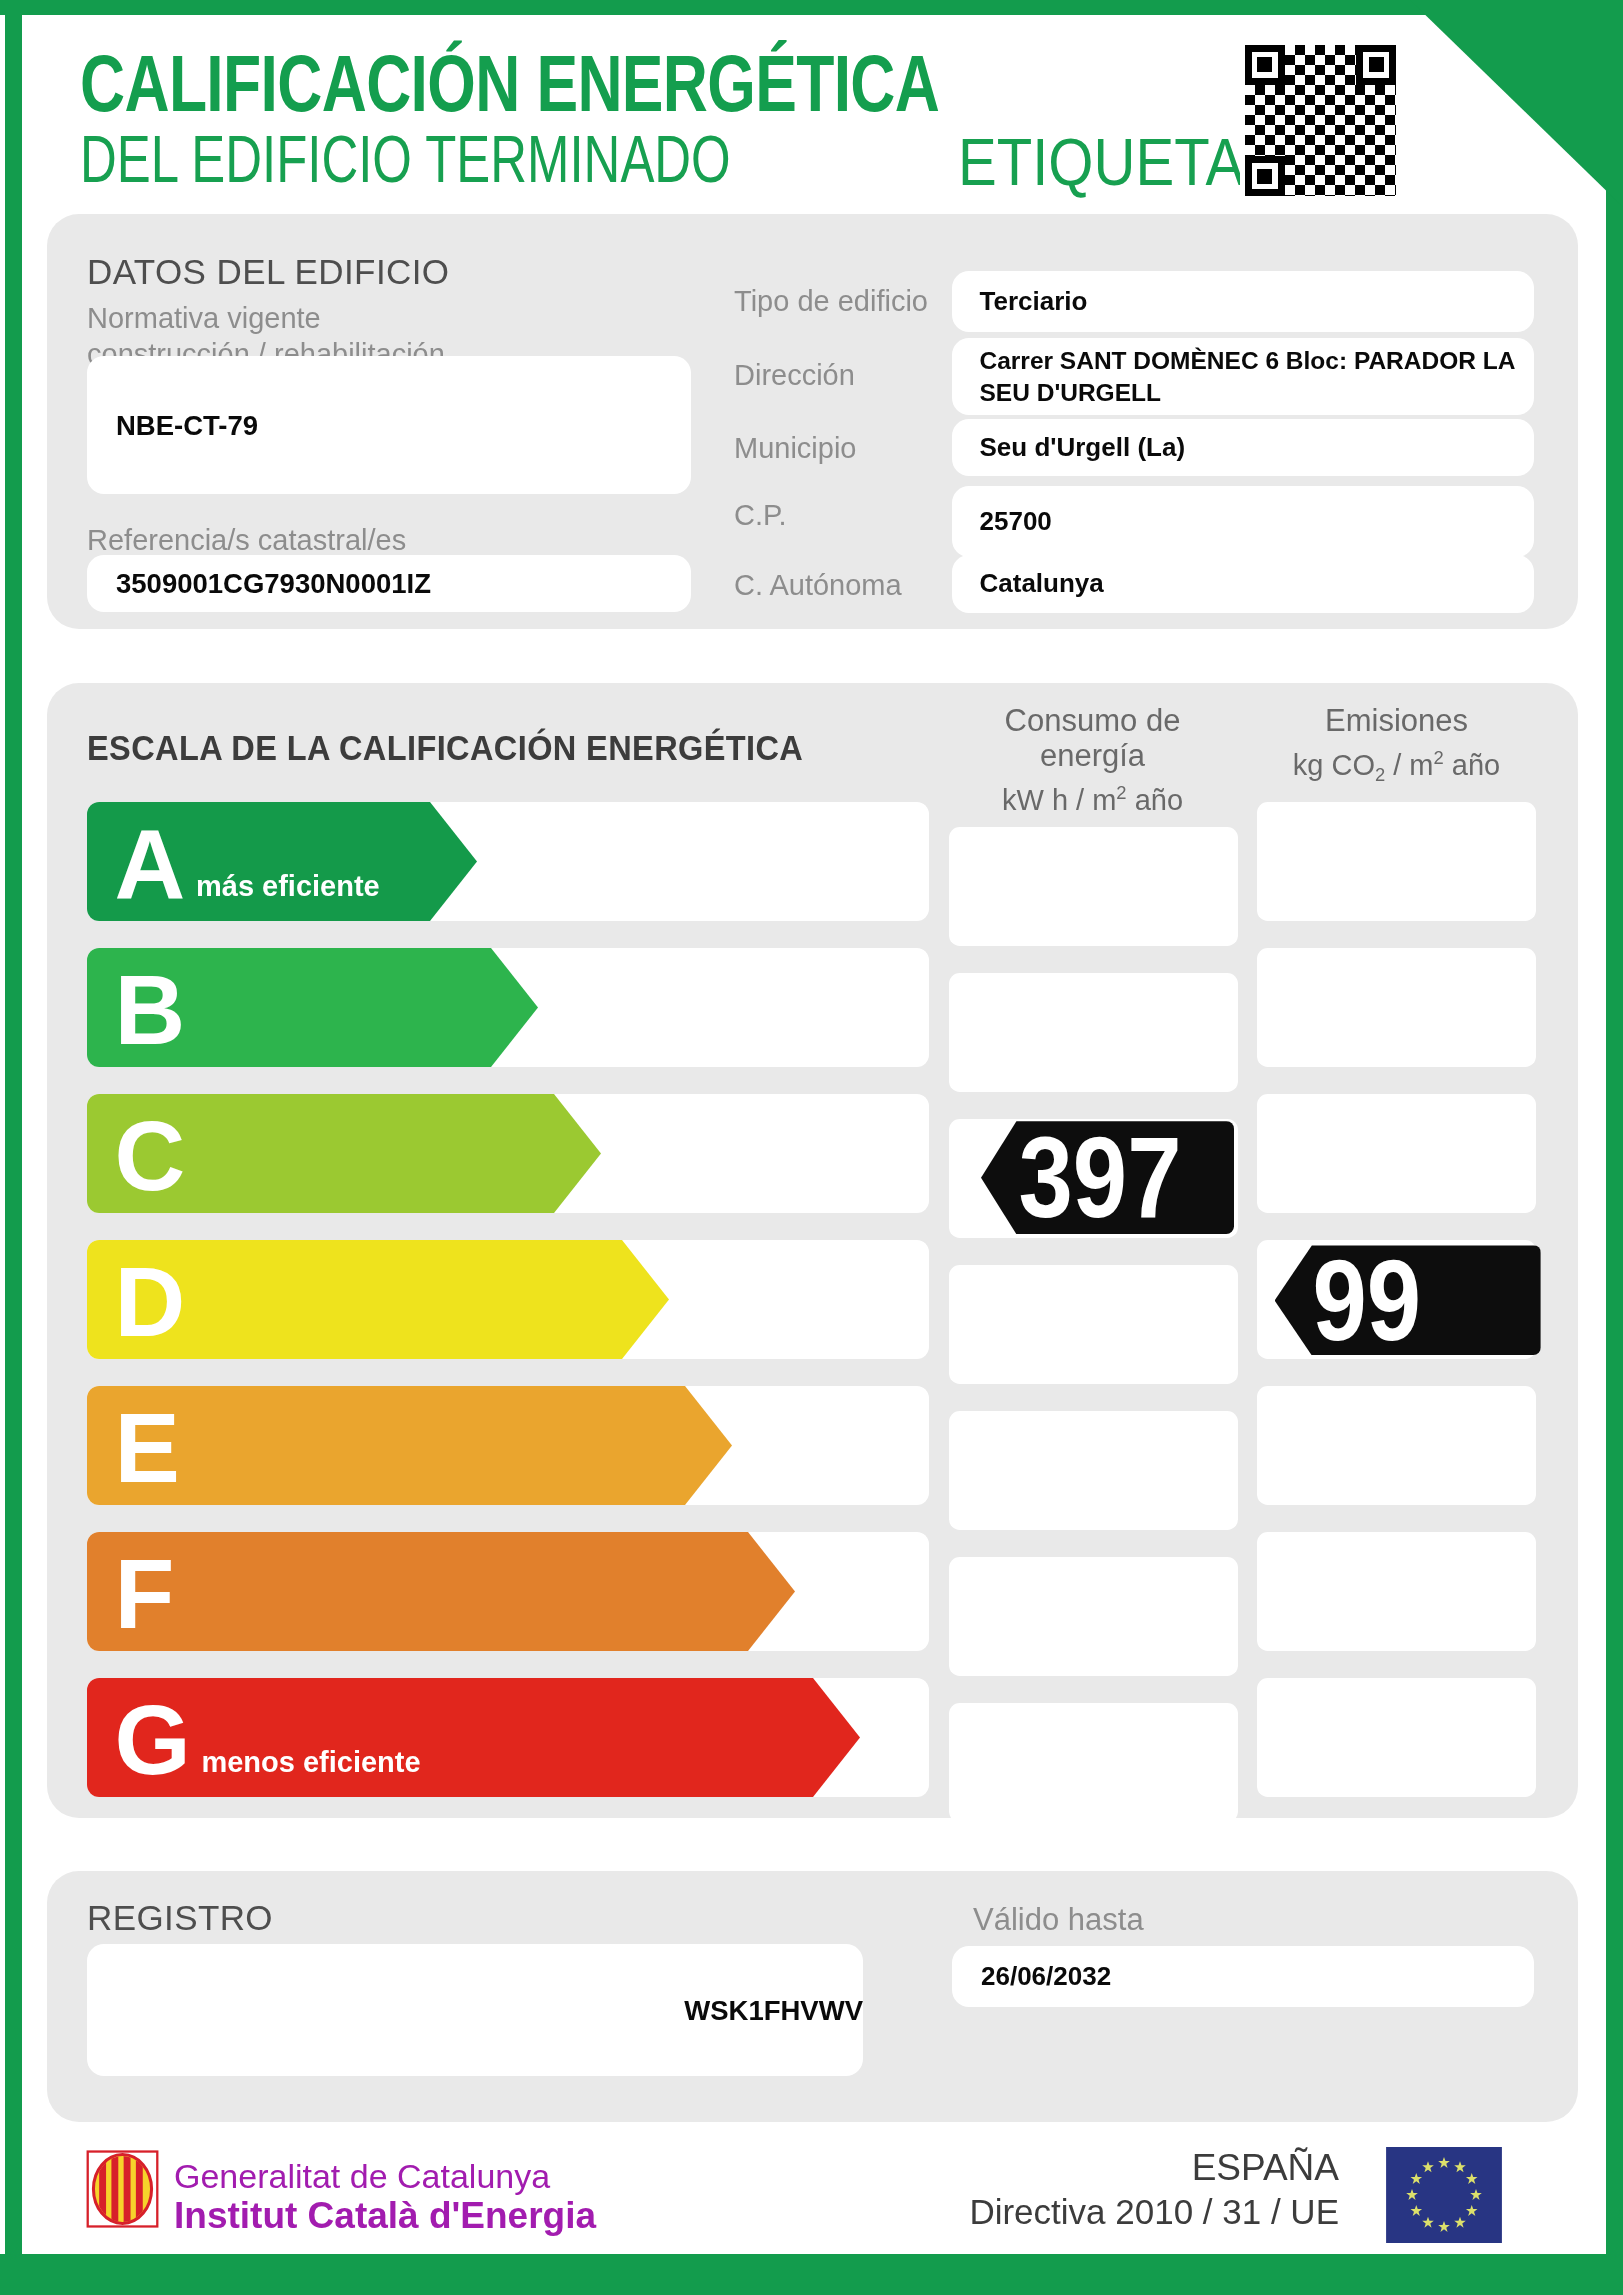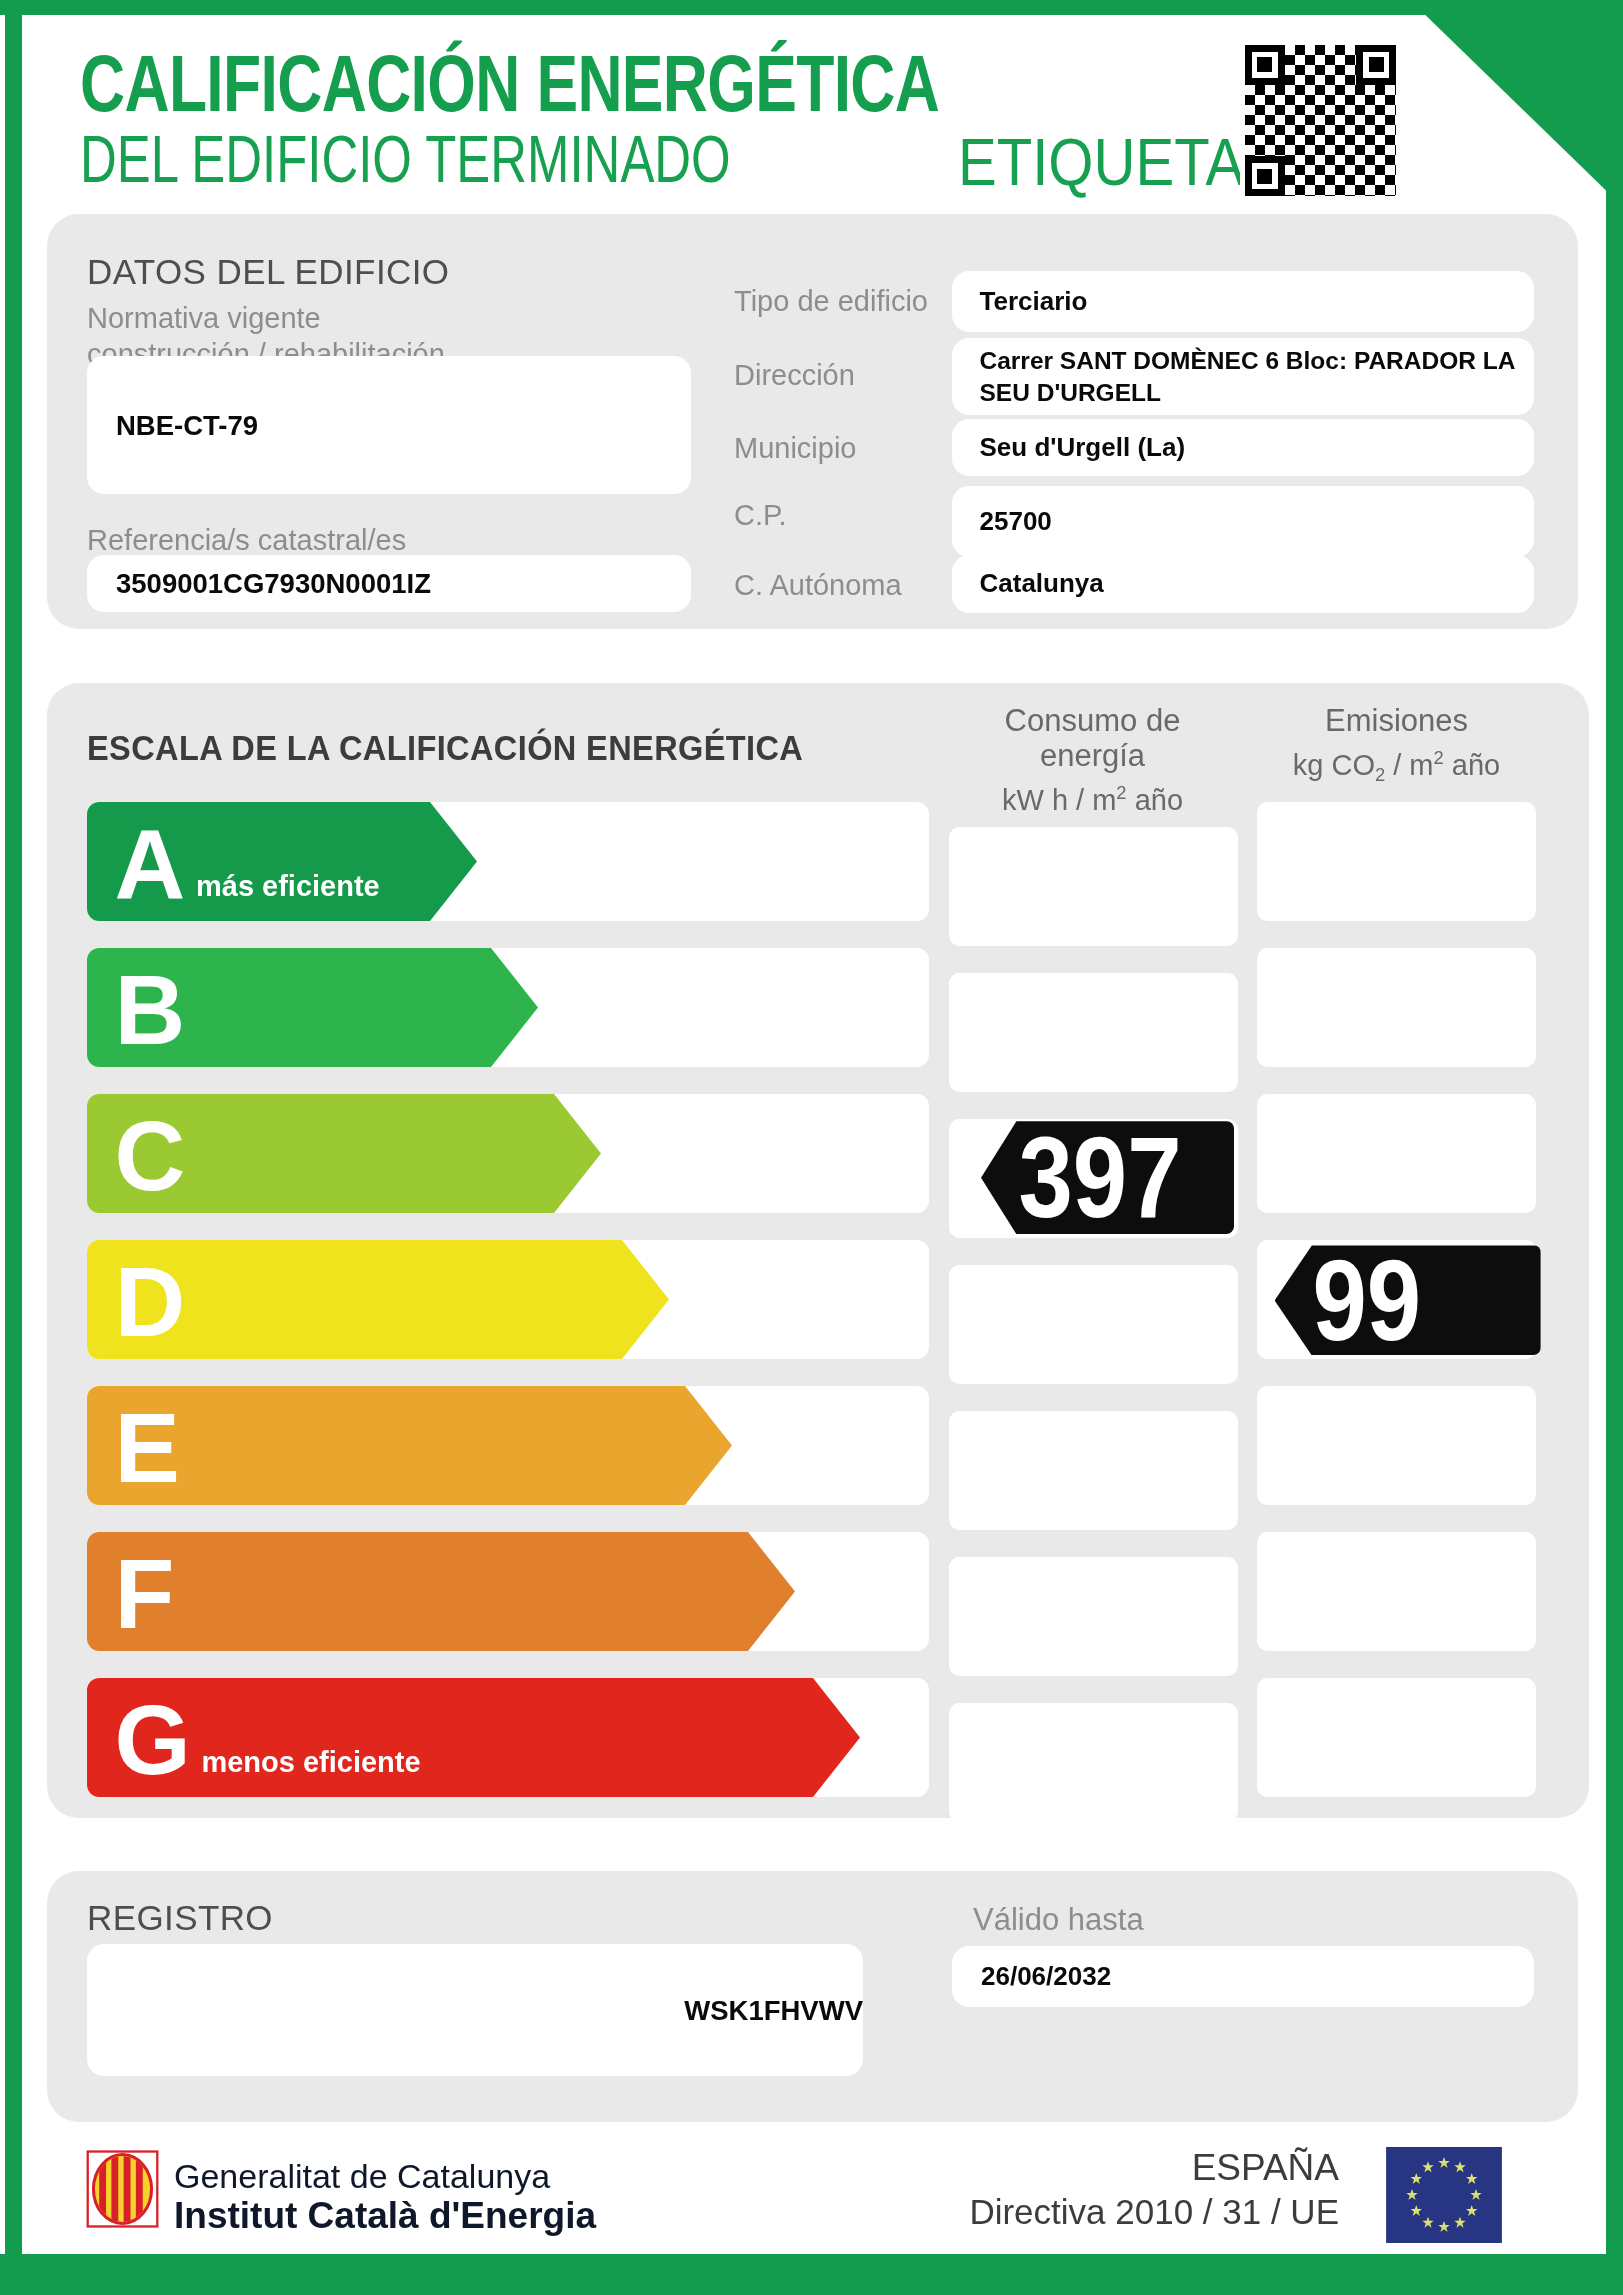--- a/index.html
+++ b/index.html
@@ -27,21 +27,21 @@
   .qr .noise1{position:absolute;inset:4.6px;
     background:repeating-conic-gradient(#000 0% 25%,#fff 25% 50%);background-size:20px 20px;}
   .qr .noise2{position:absolute;inset:4.6px;mix-blend-mode:multiply;
     background:repeating-conic-gradient(#fff 0% 25%,transparent 25% 50%);background-size:32px 32px;}
   .finder{position:absolute;width:40px;height:40px;background:#fff;border:7.7px solid #000;box-sizing:border-box;}
   .finder::after{content:"";position:absolute;inset:5.4px;background:#000;}
   .finder.tl{top:4.6px;left:4.6px;}  .finder.tr{top:4.6px;right:4.6px;}  .finder.bl{bottom:4.6px;left:4.6px;}
   
   .panel{position:absolute;left:47px;width:1531px;background:#e9e9e9;border-radius:32px;}
   .panel-datos{top:214px;height:415px;}
-  .panel-escala{top:683px;height:1135px;padding-left:11px;}
+  .panel-escala{top:683px;height:1135px;}
   .panel-registro{top:1871px;height:251px;}
   .section-title{position:absolute;left:40px;color:#4e4e4e;font-size:35px;line-height:1;letter-spacing:0.4px;}
   .gray-label{position:absolute;color:#8d8d8d;font-size:29px;line-height:36px;}
   .white-box{position:absolute;background:#fff;border-radius:17px;display:flex;align-items:center;box-sizing:border-box;}
   .white-box .val{padding-left:29px;font-weight:bold;color:#0a0a0a;font-size:27.5px;line-height:1.2;}
   
   .f-label{position:absolute;left:687px;color:#8d8d8d;font-size:29px;line-height:34px;white-space:nowrap;}
   .f-box{left:905px;width:582px;}
   .f-box .val{font-size:26px;padding-left:27.5px;padding-right:13.8px;}
   .f-box.two-line .val{font-size:24.5px;line-height:32px;}
@@ -70,21 +70,21 @@
   .marker .num{color:#fff;font-weight:bold;font-size:115px;line-height:1;padding-left:44px;
     transform:scaleX(.85);transform-origin:0 50%;}
   .marker-consumo{left:32px;top:2.3px;width:253px;height:113px;}
   .marker-emisiones{right:-4.6px;top:5.4px;width:266px;height:110px;}
   
   .reg-box{left:40px;top:73px;width:776px;height:132px;justify-content:flex-end;}
   .valido-box{left:905px;top:75px;width:582px;height:61px;}
   .valido-box .val{font-size:26px;}
   
   .shield{position:absolute;left:86px;top:2150px;width:73px;height:78px;}
-  .org{position:absolute;left:174px;top:2158px;color:#0f172a;}
+  .org{position:absolute;left:174px;top:2158px;color:#a21caf;}
   .org .l1{font-size:34px;line-height:37px;}
   .org .l2{font-size:37px;line-height:41px;font-weight:bold;}
   .country-block{position:absolute;right:285px;top:2146px;text-align:right;color:#3c3c3c;}
   .country-block .l1{font-size:37px;line-height:44px;}
   .country-block .l2{font-size:35px;line-height:44px;}
   .eu-flag{position:absolute;left:1386px;top:2147px;width:116px;height:96px;}
 </style>
 </head>
 <body>
 

